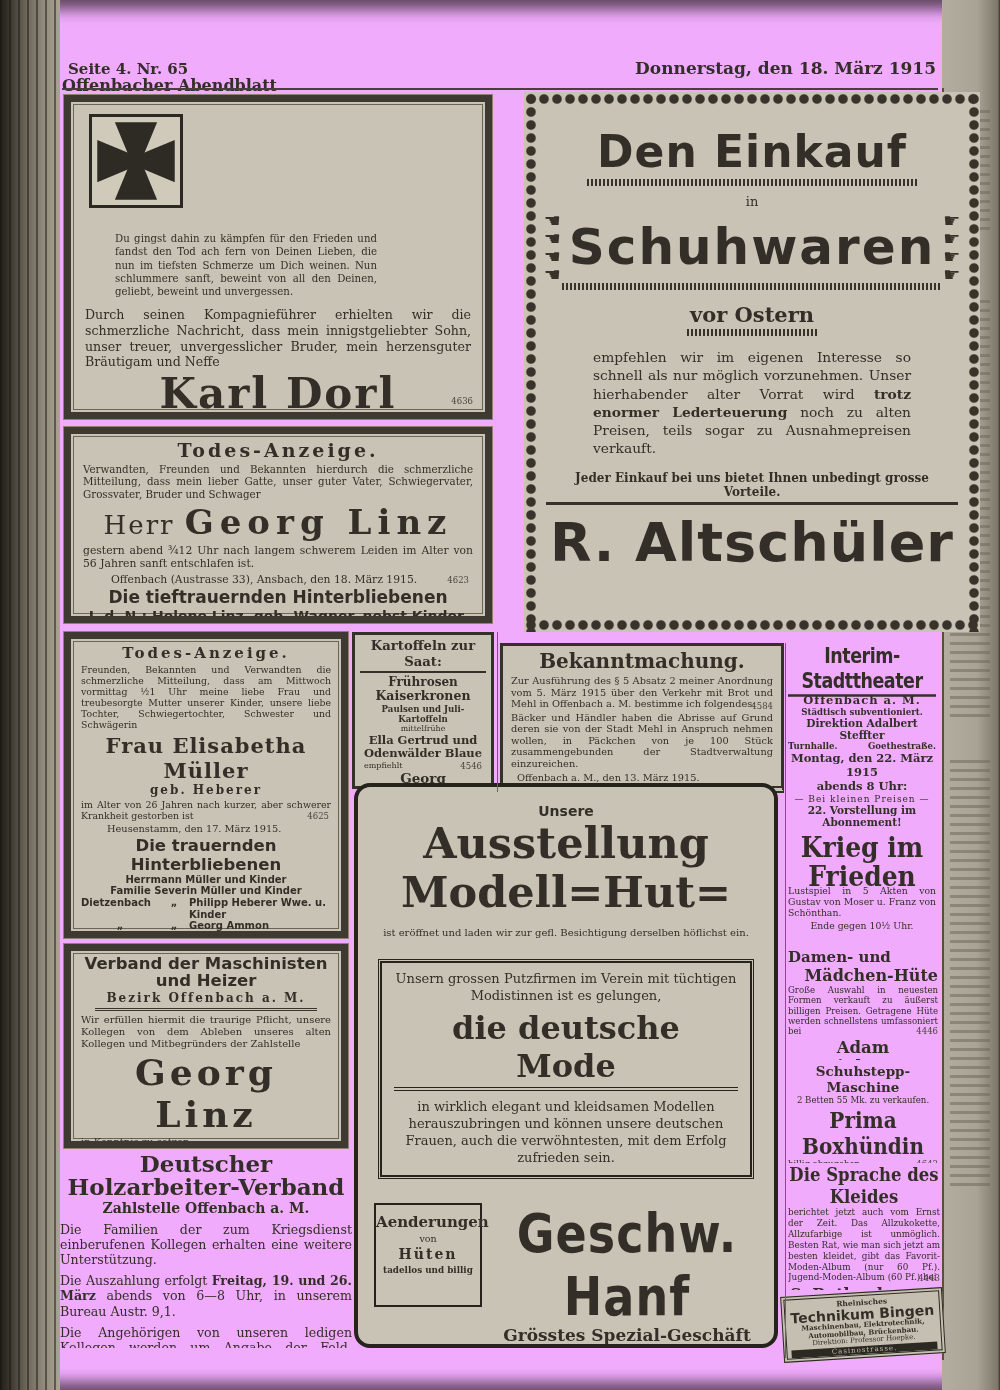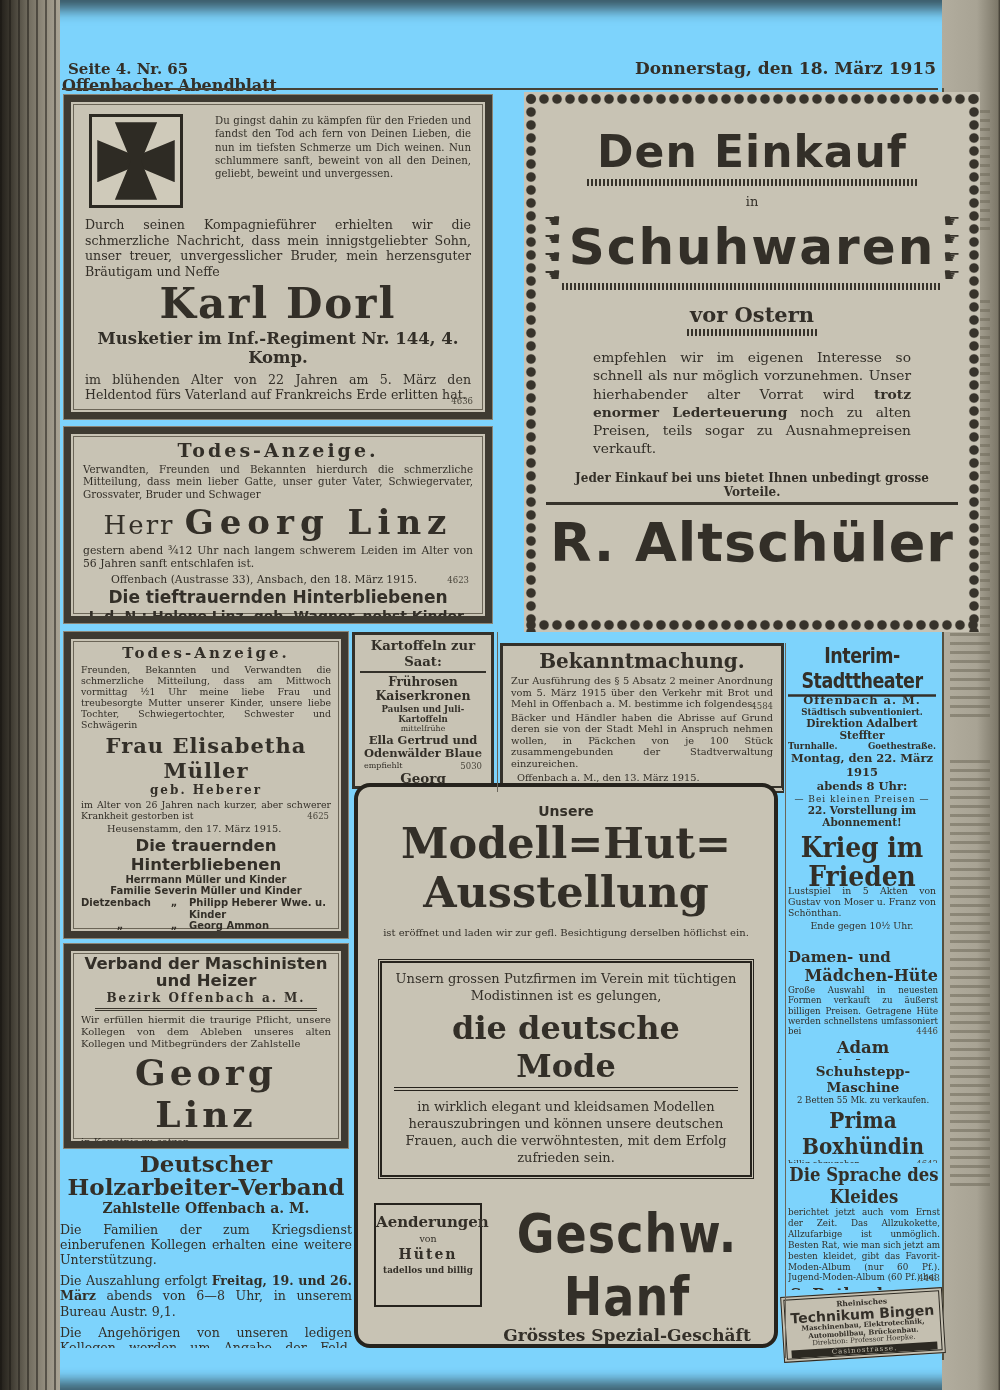--- a/index.html
+++ b/index.html
@@ -1,19 +1,19 @@
 <!DOCTYPE html>
 <html><head>
 <meta charset="utf-8">
 <style>
   html,body{margin:0;padding:0;}
   body{width:1000px;height:1390px;overflow:hidden;
        font-family:"DejaVu Serif","Liberation Serif",serif;
        background:#8f8a7c;}
-  .page{position:relative;width:1000px;height:1390px;background:#7dd3fc;
+  .page{position:relative;width:1000px;height:1390px;background:#f0abfc;
         box-shadow:inset 0 10px 14px rgba(20,18,14,.55), inset 0 -10px 12px rgba(20,18,14,.45), inset -14px 0 18px rgba(20,18,14,.35);
         color:#332f28;overflow:hidden;}
   .binding{position:absolute;left:0;top:0;width:60px;height:1390px;
         background:linear-gradient(90deg,#211e19 0%,#3d3930 18%,#6e695c 45%,#938d7e 75%,#aaa495 100%);}
   .binding:after{content:"";position:absolute;inset:0;
         background:repeating-linear-gradient(90deg,rgba(25,22,18,.5) 0 2px,transparent 2px 9px);}
   .edge{position:absolute;right:0;top:0;width:58px;height:1390px;
         background:linear-gradient(90deg,#b2ad9e,#a8a394 60%,#7d7869 96%,#3a362d 100%);}
   .edge .rule{position:absolute;left:0;top:88px;bottom:30px;width:2px;background:#55503f;}
   .edge .frag{position:absolute;left:8px;width:40px;opacity:.55;
@@ -26,21 +26,21 @@
 
   .ad{position:absolute;background:#c8c3b4;overflow:hidden;box-sizing:border-box;}
   .frame{border:7px solid #3e3a31;box-shadow:inset 0 0 0 2px #c8c3b4, inset 0 0 0 3px #6b6557, 0 0 0 1px #8a8475;}
   .ctr{text-align:center;}
   .just{text-align:justify;}
   .num{font-size:8.5px;color:#4a463c;}
   .b{font-weight:bold;}
 
   
   .dorl{left:64px;top:95px;width:428px;height:324px;padding:8px 14px;}
-  .dorl-top{display:flex;gap:2px;}
+  .dorl-top{display:flex;gap:20px;flex-direction:column;}
   .ironbox{width:88px;height:88px;background:#cfcaba;border:3px solid #2c2922;position:relative;flex:0 0 auto;margin:4px 0 0 4px;}
   .ic-a{position:absolute;background:#2e2b24;}
   .ic-h{left:6%;right:6%;top:26%;bottom:26%;clip-path:polygon(0 0,50% 38%,100% 0,100% 100%,50% 62%,0 100%);}
   .ic-v{top:6%;bottom:6%;left:26%;right:26%;clip-path:polygon(0 0,38% 50%,0 100%,100% 100%,62% 50%,100% 0);}
   .dorl-epi{font-size:10.2px;line-height:1.3;width:262px;margin:4px 0 0 30px;}
   .dorl-intro{font-size:12.6px;line-height:1.25;margin-top:9px;}
   .dorl-name{font-size:42px;font-weight:bold;line-height:1.05;margin-top:2px;letter-spacing:2px;}
   .dorl-sub{font-size:16.5px;margin-top:3px;}
   .dorl-body{font-size:12.6px;line-height:1.22;margin-top:5px;}
   .dorl-trauer{font-size:13.5px;letter-spacing:2px;margin:6px 0 2px 170px;}
@@ -303,21 +303,21 @@
   <div class="ad kart ctr">
     <div class="k-t">Kartoffeln zur Saat:</div>
     <div class="k-1">Frührosen</div>
     <div class="k-2">Kaiserkronen</div>
     <div class="k-3">Paulsen und Juli-Kartoffeln</div>
     <div class="k-4">mittelfrühe</div>
     <div class="k-5">Ella Gertrud und</div>
     <div class="k-5">Odenwälder Blaue</div>
     <div class="k-e">
         <span>empfiehlt</span>
-        <span class="num">5030</span>
+        <span class="num">4546</span>
       </div>
     <div class="k-n">Georg Fauerbach</div>
 
   </div>
 
   <div class="ad schuh ctr">
     <div class="chain t"></div>
     <div class="chain b"></div>
     <div class="chain l"></div>
     <div class="chain r"></div>
@@ -418,22 +418,22 @@
   <div class="ad tech ctr">
     <div class="tech-l0">Rheinisches</div>
     <div class="tech-l1">Technikum Bingen</div>
     <div class="tech-l2">Maschinenbau, Elektrotechnik, Automobilbau, Brückenbau.</div>
     <div class="tech-l3">Direktion: Professor Hoepke.</div>
     <div class="tech-band">Casinostrasse.</div>
   </div>
 
   <div class="ad mod ctr">
     <div class="mod-pre">Unsere</div>
+    <div class="mod-t">Ausstellung</div>
     <div class="mod-t">Modell=Hut=</div>
-    <div class="mod-t">Ausstellung</div>
     <div class="mod-body">ist eröffnet und laden wir zur gefl. Besichtigung derselben höflichst ein.</div>
     <div class="mod-inner">
       <div class="mi-1">Unsern grossen Putzfirmen im Verein mit tüchtigen Modistinnen ist es gelungen,</div>
       <div class="mi-t">die deutsche Mode</div>
       <div class="mi-2">in wirklich elegant und kleidsamen Modellen herauszubringen und können unsere deutschen Frauen, auch die verwöhntesten, mit dem Erfolg zufrieden sein.</div>
     </div>
     <div class="mod-bot">
       <div class="aend ctr">
         <div class="aend-1">Aenderungen</div>
         <div class="aend-2">von</div>

